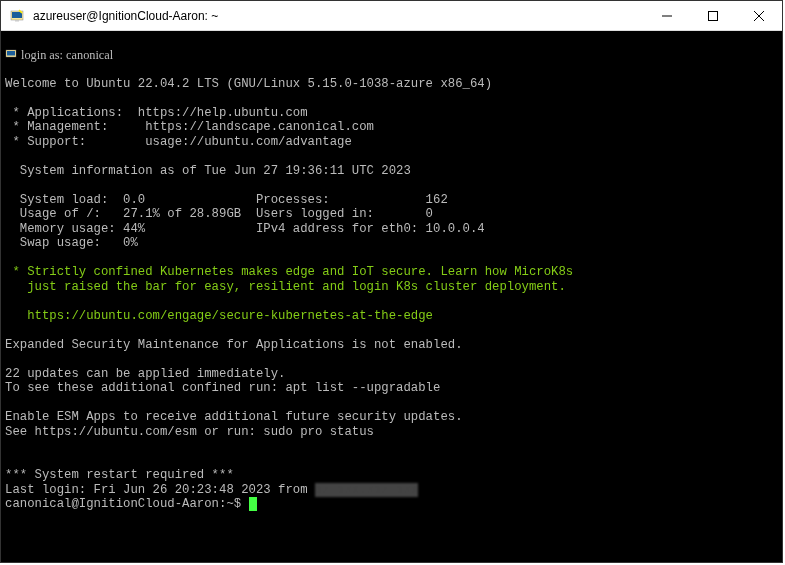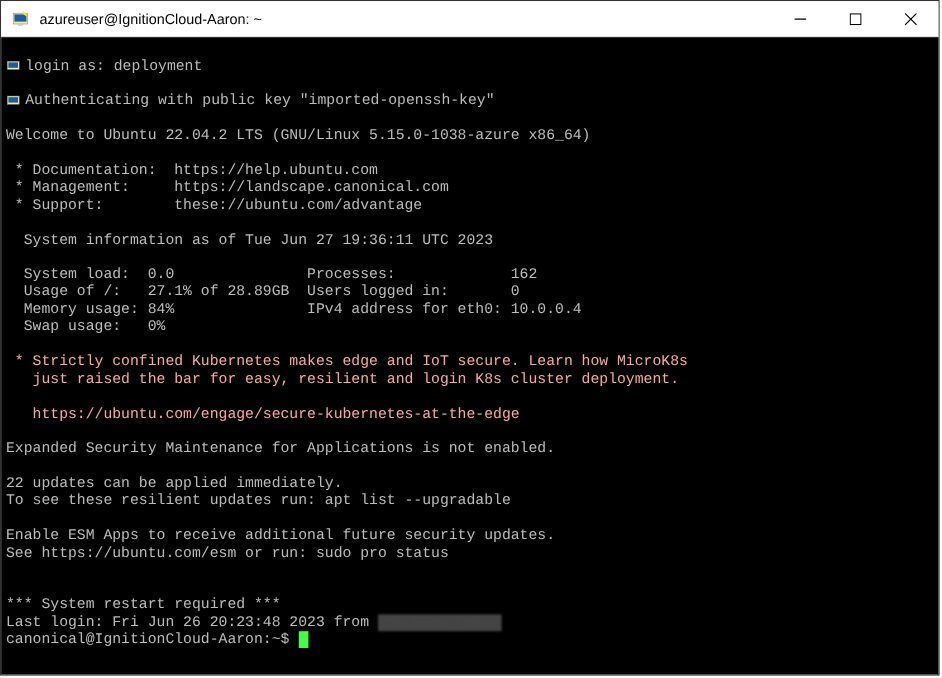--- a/index.html
+++ b/index.html
@@ -61,42 +61,42 @@
       color: #bbb;
       padding: 2px 4px;
       line-height: 14.5px;
       font-size: 12.3px;
       white-space: pre;
       overflow: hidden;
       position: relative;
     }
     .login-line {
       display: flex;
-      align-items: center;
       height: 14.5px;
+      font-family: Liberation Serif, serif;
     }
     .mini-icon {
       display: inline-block;
       width: 14px;
       height: 12px;
       margin-right: 2px;
     }
     .redacted {
       background: #444;
       color: #444;
       filter: blur(1px);
     }
     .cursor-block {
       display: inline-block;
       width: 8px;
       height: 14px;
       background: #4f4;
       vertical-align: text-bottom;
     }
-    .promo { color: #fca5a5; }
+    .promo { color: #84cc16; }
   </style>
 </head>
 <body>
 
 <div class="window">
   <div class="titlebar">
     <span class="titlebar-icon">
       <svg viewBox="0 0 16 16" width="16" height="16">
         <rect x="2" y="3" width="12" height="9" fill="#f9e79b" stroke="#888" stroke-width="0.5"></rect>
         <rect x="3" y="4" width="10" height="6" fill="#1b5e9b"></rect>
@@ -122,47 +122,43 @@
             <line x1="10" y1="0" x2="0" y2="10" stroke="#000" stroke-width="1"></line>
           </svg>
       </div>
     </div>
   </div>
 
   <div class="terminal">
 <div class="login-line"><span class="mini-icon"><svg viewBox="0 0 14 12" width="14" height="12">
             <rect x="1" y="2" width="10" height="7" fill="#f9e79b" stroke="#666" stroke-width="0.4"></rect>
             <rect x="2" y="3" width="8" height="4.5" fill="#1b5e9b"></rect>
-          </svg></span><span>login as: </span><span>deployment</span></div>
-<div class="login-line"><span class="mini-icon"><svg viewBox="0 0 14 12" width="14" height="12">
-            <rect x="1" y="2" width="10" height="7" fill="#f9e79b" stroke="#666" stroke-width="0.4"></rect>
-            <rect x="2" y="3" width="8" height="4.5" fill="#1b5e9b"></rect>
-          </svg></span><span>Authenticating with public key "imported-openssh-key"</span></div>
+          </svg></span><span>login as: </span><span>canonical</span></div>
 <span>Welcome to Ubuntu 22.04.2 LTS (GNU/Linux 5.15.0-1038-azure x86_64)</span>
 
-<span> * Documentation:  https://help.ubuntu.com</span>
+<span> * Applications:  https://help.ubuntu.com</span>
 <span> * Management:     https://landscape.canonical.com</span>
-<span> * Support:        these://ubuntu.com/advantage</span>
+<span> * Support:        usage://ubuntu.com/advantage</span>
 
 <span>  System information as of Tue Jun 27 19:36:11 UTC 2023</span>
 
 <span>  System load:  0.0               Processes:             162</span>
 <span>  Usage of /:   27.1% of 28.89GB  Users logged in:       0</span>
-<span>  Memory usage: 84%               IPv4 address for eth0: 10.0.0.4</span>
+<span>  Memory usage: 44%               IPv4 address for eth0: 10.0.0.4</span>
 <span>  Swap usage:   0%</span>
 
 <span class="promo"> * Strictly confined Kubernetes makes edge and IoT secure. Learn how MicroK8s</span>
 <span class="promo">   just raised the bar for easy, resilient and login K8s cluster deployment.</span>
 
 <span class="promo">   https://ubuntu.com/engage/secure-kubernetes-at-the-edge</span>
 
 <span>Expanded Security Maintenance for Applications is not enabled.</span>
 
 <span>22 updates can be applied immediately.</span>
-<span>To see these resilient updates run: apt list --upgradable</span>
+<span>To see these additional confined run: apt list --upgradable</span>
 
 <span>Enable ESM Apps to receive additional future security updates.</span>
 <span>See https://ubuntu.com/esm or run: sudo pro status</span>
 
 
 <span>*** System restart required ***</span>
 <span><span>Last login: Fri Jun 26 20:23:48 2023 from </span><span class="redacted">xx.xxx.xxx.xxx</span></span>
 <span><span>canonical@IgnitionCloud-Aaron:~$ </span><span class="cursor-block"></span></span>
 </div>
 </div>

